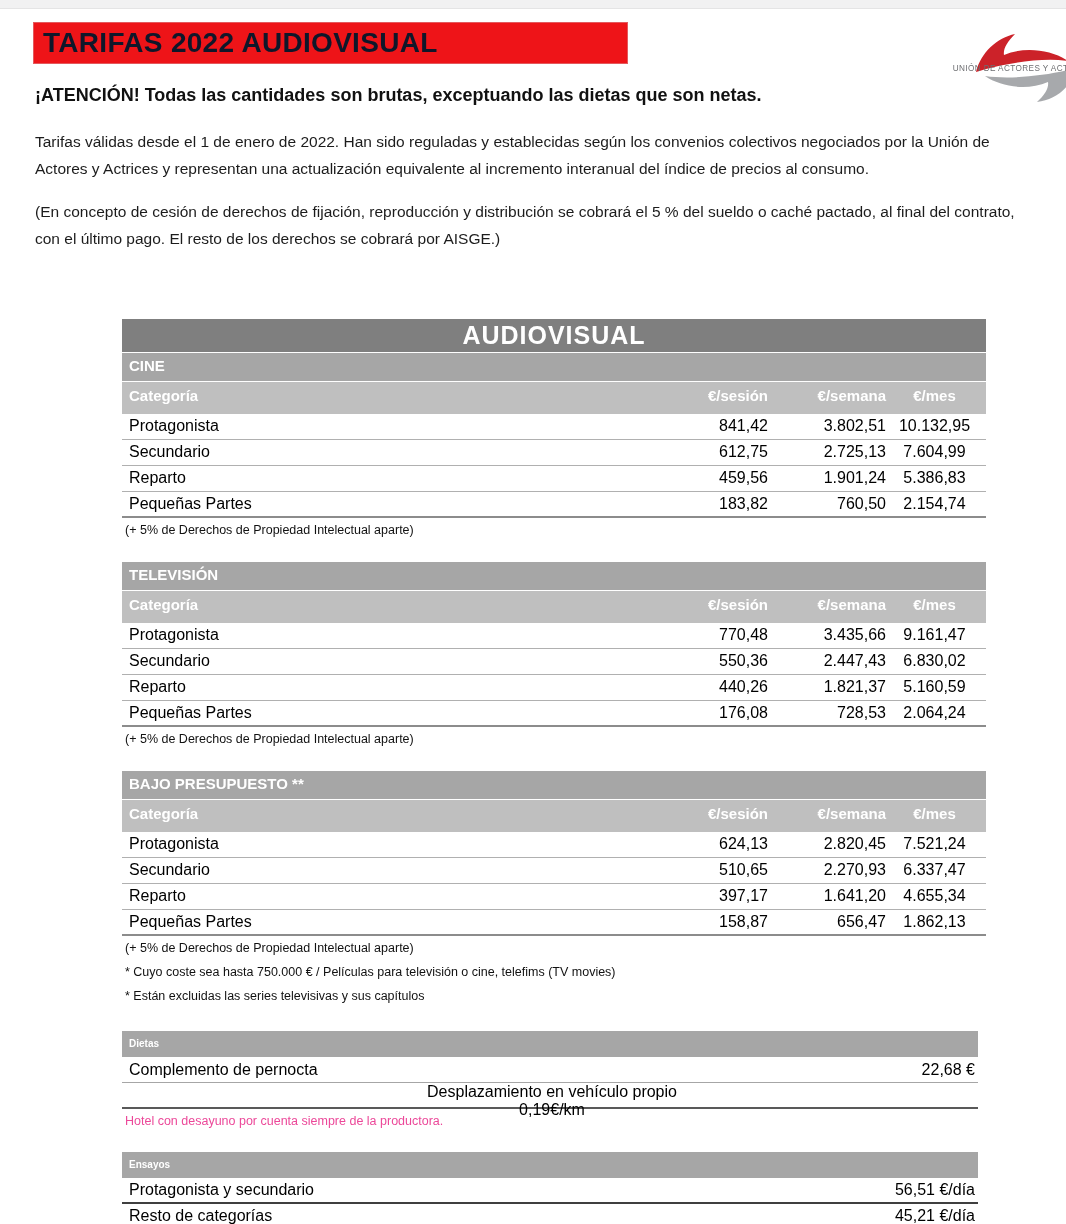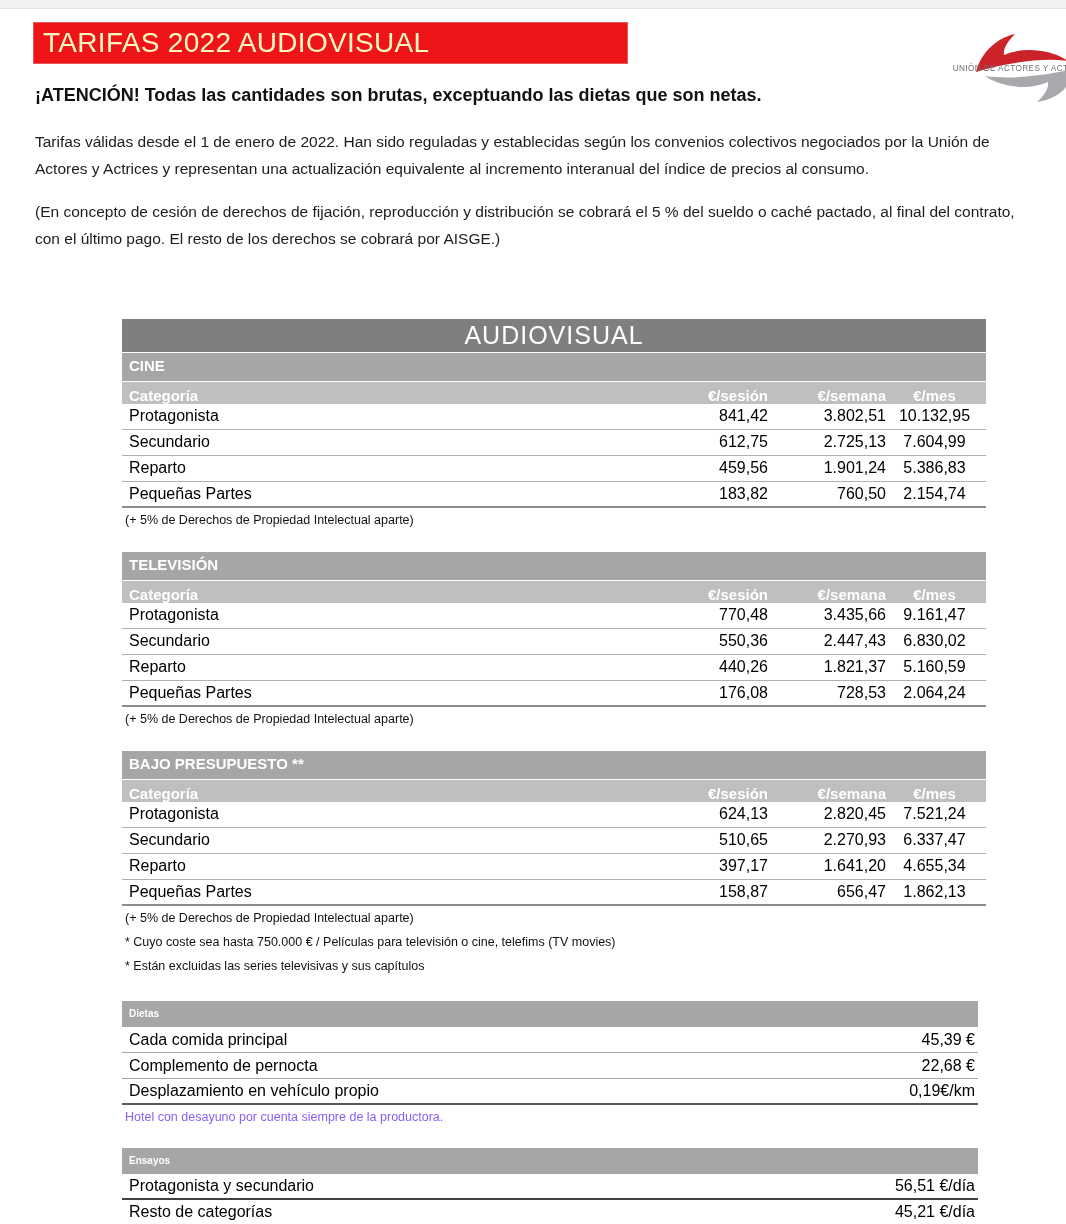--- a/index.html
+++ b/index.html
@@ -7,46 +7,46 @@
   body {
     width:1066px; height:1224px; position:relative;
     font-family:"Liberation Sans", sans-serif; color:#000;
     overflow:hidden;
   }
   .top-strip { height:9px; background:#f1f1f2; border-bottom:1px solid #e4e4e5; }
 
   .banner {
     margin:13px 0 0 33px; width:595px; height:42px;
     background:#ee1418; border:1px solid #e4595d;
-    color:#fef9c3; font-size:28px; line-height:39px;
-    padding-left:9px; letter-spacing:0.3px; font-weight:400;
+    color:#0f172a; font-size:28px; line-height:39px;
+    padding-left:9px; letter-spacing:0.3px; font-weight:700;
   }
 
   .logo { position:absolute; top:30px; left:952px; width:145px; height:72px; }
   .logo svg { width:100%; height:100%; display:block; }
 
   .textblock { margin-left:35px; width:1002px; }
   .attention { margin-top:21px; font-size:18px; font-weight:bold; color:#111; }
   .para { margin-top:23px; font-size:15.5px; line-height:26.5px; color:#1c1c1c; }
   .para.rights { margin-top:17px; }
 
   
   .main-table { width:864px; margin:67px 0 0 122px; }
   .t-title {
     background:#7f7f7f; color:#ffffff; text-align:center;
-    font-size:25px; height:33px; line-height:32px; letter-spacing:1px; font-weight:400;
+    font-size:25px; height:33px; line-height:32px; letter-spacing:1px; font-weight:700;
   }
   .t-bar {
     background:#a6a6a6; color:#ffffff; font-weight:bold; font-size:15px;
     height:28px; line-height:26px; padding-left:7px; margin-top:1px;
   }
   .t-bar.spaced { margin-top:24px; }
   .t-colhead {
     background:#bfbfbf; color:#ffffff; font-weight:bold; font-size:15px;
-    height:22px; line-height:27px; display:flex; margin-top:1px;
+    height:32px; line-height:27px; display:flex; margin-top:1px;
   }
   .t-row { display:flex; height:26px; line-height:24px; font-size:16px; border-bottom:1px solid #b0b0b0; }
   .t-row.last { border-bottom:2px solid #8c8c8c; }
   .c-cat  { flex:1; padding-left:7px; }
   .c-ses  { width:130px; text-align:right; }
   .c-sem  { width:118px; text-align:right; }
   .c-mes  { width:100px; text-align:center; padding-right:3px; }
   .t-footnote { font-size:12.5px; color:#111; padding:5px 0 1px 3px; }
   .t-footnote.star { padding-top:9px; }
 
@@ -55,23 +55,23 @@
   .small-table.ensayos { margin-top:24px; }
   .s-bar {
     background:#a6a6a6; color:#ffffff; font-weight:bold; font-size:10px;
     height:26px; line-height:26px; padding-left:7px;
   }
   .s-row {
     display:flex; justify-content:space-between; align-items:center;
     height:26px; font-size:16px; padding:0 3px 0 7px;
     border-bottom:1px solid #a6a6a6;
   }
-  .dietas .s-row.last { border-bottom:2px solid #595959; }
+  .dietas .s-row.last { border-bottom:2px solid #595959;flex-direction:column; }
   .ensayos .s-row { border-bottom:2px solid #3f3f3f; }
-  .s-footnote { font-size:12.5px; color:#8b5cf6; padding:5px 0 0 3px; }
+  .s-footnote { font-size:12.5px; color:#ec4899; padding:5px 0 0 3px; }
 </style>
 </head>
 <body>
 
 <div class="top-strip"></div>
 
 <div class="banner">TARIFAS 2022 AUDIOVISUAL</div>
 
 <div class="logo">
   <svg viewBox="0 0 145 72">
@@ -188,24 +188,20 @@
     <span class="c-mes">1.862,13</span>
   </div>
   <div class="t-footnote">(+ 5% de Derechos de Propiedad Intelectual aparte)</div>
   <div class="t-footnote star">* Cuyo coste sea hasta 750.000 € / Películas para televisión o cine, telefims (TV movies)</div>
   <div class="t-footnote star">* Están excluidas las series televisivas y sus capítulos</div>
 </div>
 
 <div class="small-table dietas">
   <div class="s-bar">Dietas</div>
   <div class="s-row">
-    <span>Cada comida principal</span>
-    <span>45,39 €</span>
-  </div>
-  <div class="s-row">
     <span>Complemento de pernocta</span>
     <span>22,68 €</span>
   </div>
   <div class="s-row last">
     <span>Desplazamiento en vehículo propio</span>
     <span>0,19€/km</span>
   </div>
   <div class="s-footnote">Hotel con desayuno por cuenta siempre de la productora.</div>
 </div>
 

